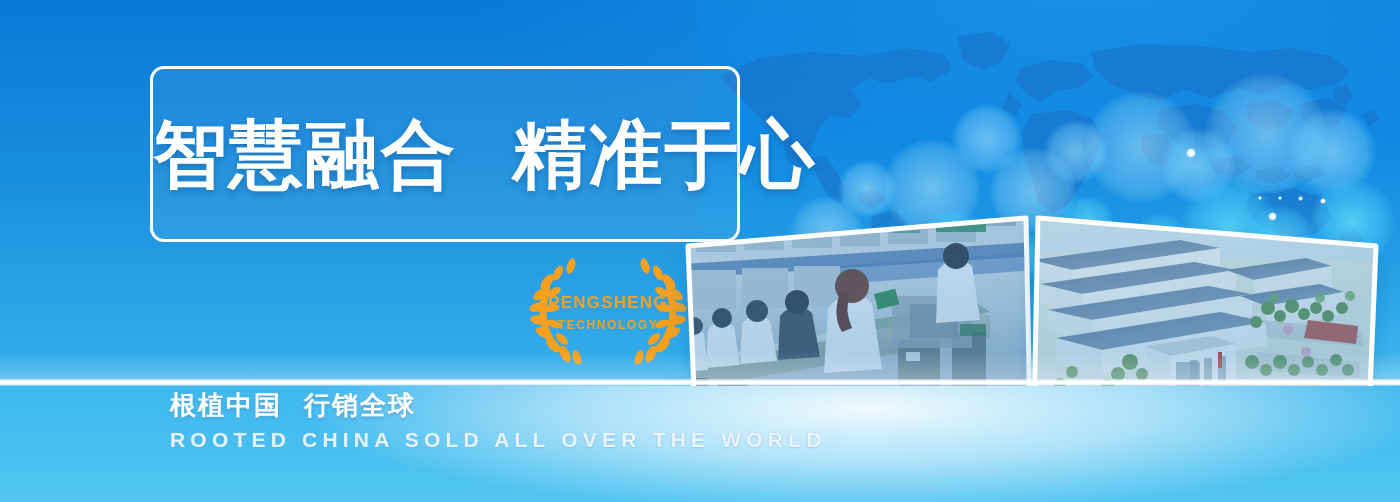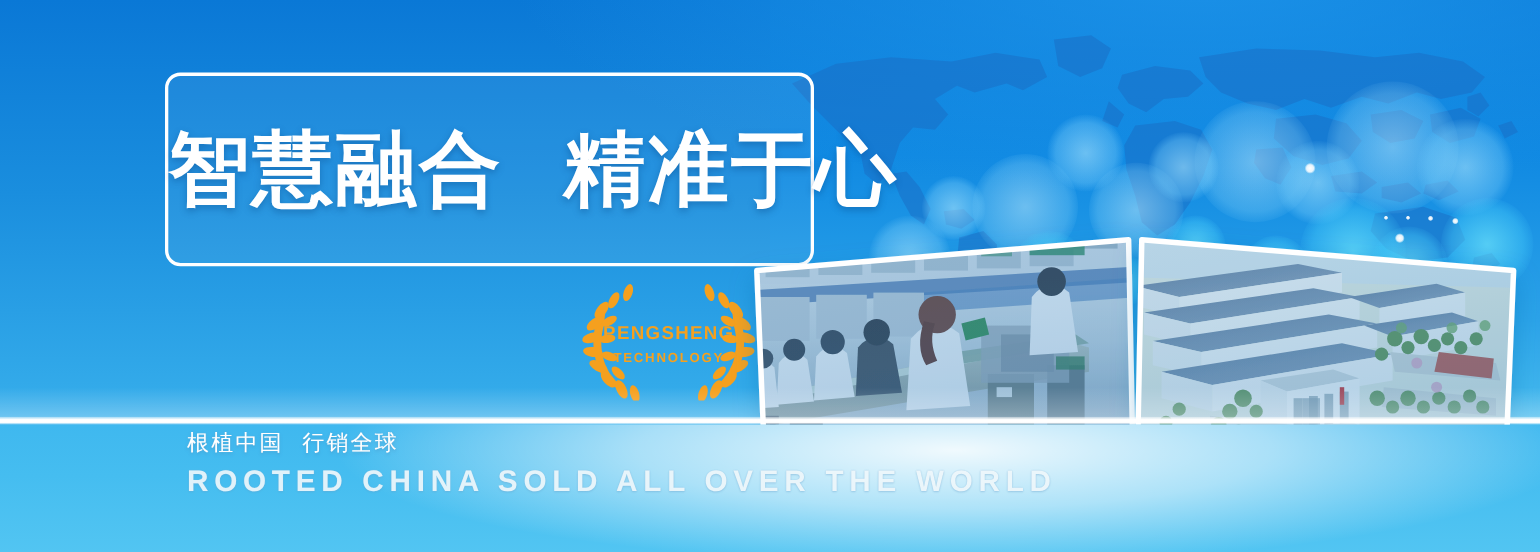--- a/index.html
+++ b/index.html
@@ -86,33 +86,33 @@
   .panels{position:absolute;left:660px;top:212px;width:740px;height:250px;}
   .panels svg{width:100%;height:100%;display:block;overflow:visible;}
 
   
   .slogan{
     position:absolute;left:170px;top:392px;
   }
   .slogan-cn{
     color:#ffffff;
     font-family:"DejaVu Sans","Liberation Sans",sans-serif;
-    font-weight:400;
-    font-size:20px;
+    font-weight:700;
+    font-size:26px;
     line-height:1.05;
     letter-spacing:2px;
     white-space:pre;
     text-shadow:0 0 1px rgba(130,185,220,.9), 0 2px 3px rgba(70,140,190,.45);
   }
   .slogan-en{
     margin-top:9px;
     color:#eef7fb;
     font-family:"Liberation Sans","DejaVu Sans",sans-serif;
     font-weight:700;
-    font-size:27px;
+    font-size:21px;
     letter-spacing:5.2px;
     white-space:pre;
     text-shadow:0 0 1px rgba(150,195,225,.95), 0 1px 2px rgba(90,150,195,.40);
     opacity:.92;
   }
 </style>
 </head>
 <body>
 
 <div class="banner">

